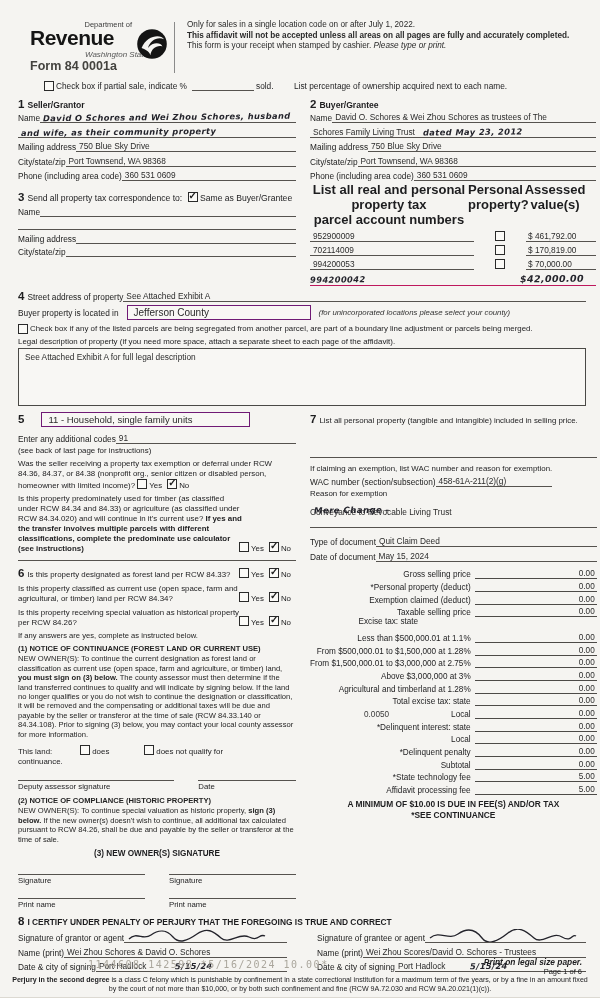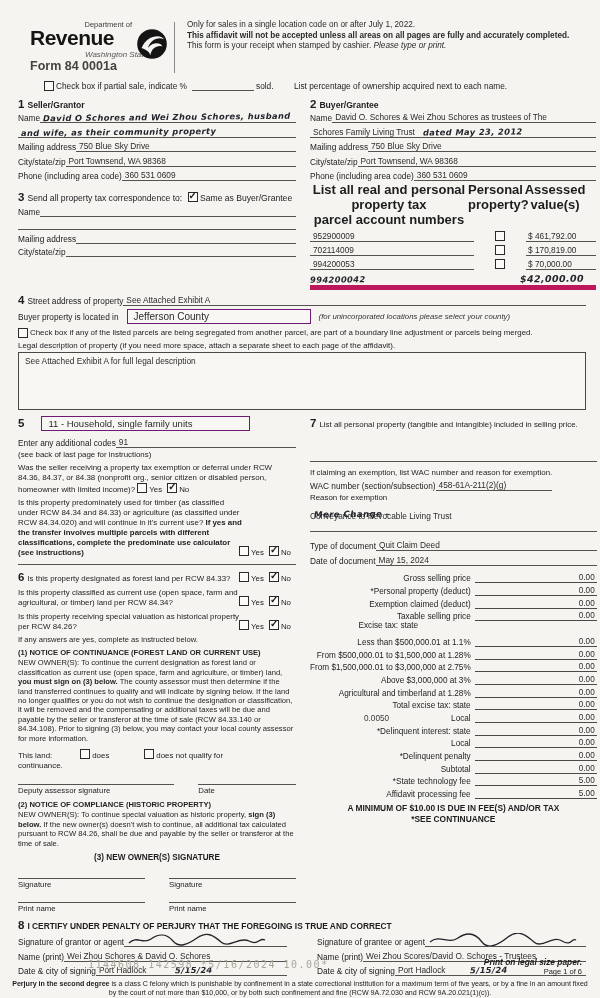--- a/index.html
+++ b/index.html
@@ -187,21 +187,21 @@
         <div class="prow">
           <span class="pnum typed">702114009</span>
           <span class="pcb"><span class="cb"></span></span>
           <span class="pval typed">$ 170,819.00</span>
         </div>
         <div class="prow">
           <span class="pnum typed">994200053</span>
           <span class="pcb"><span class="cb"></span></span>
           <span class="pval typed">$ 70,000.00</span>
         </div>
-        <div class="prow" style="border-bottom:5px solid #be185d; padding-bottom:1px;">
+        <div class="prow" style="border-bottom:1px solid #be185d; padding-bottom:1px;">
           <span style="width:158px;" class="hand">994200042</span>
           <span style="width:52px;"></span>
           <span class="hand" style="font-size:9.5px;">$42,000.00</span>
         </div>
       </div>
     </div>
   </div>
 
   <div style="padding:4px 14px 0 18px;">
     <div class="row" style="margin-top:0;">

